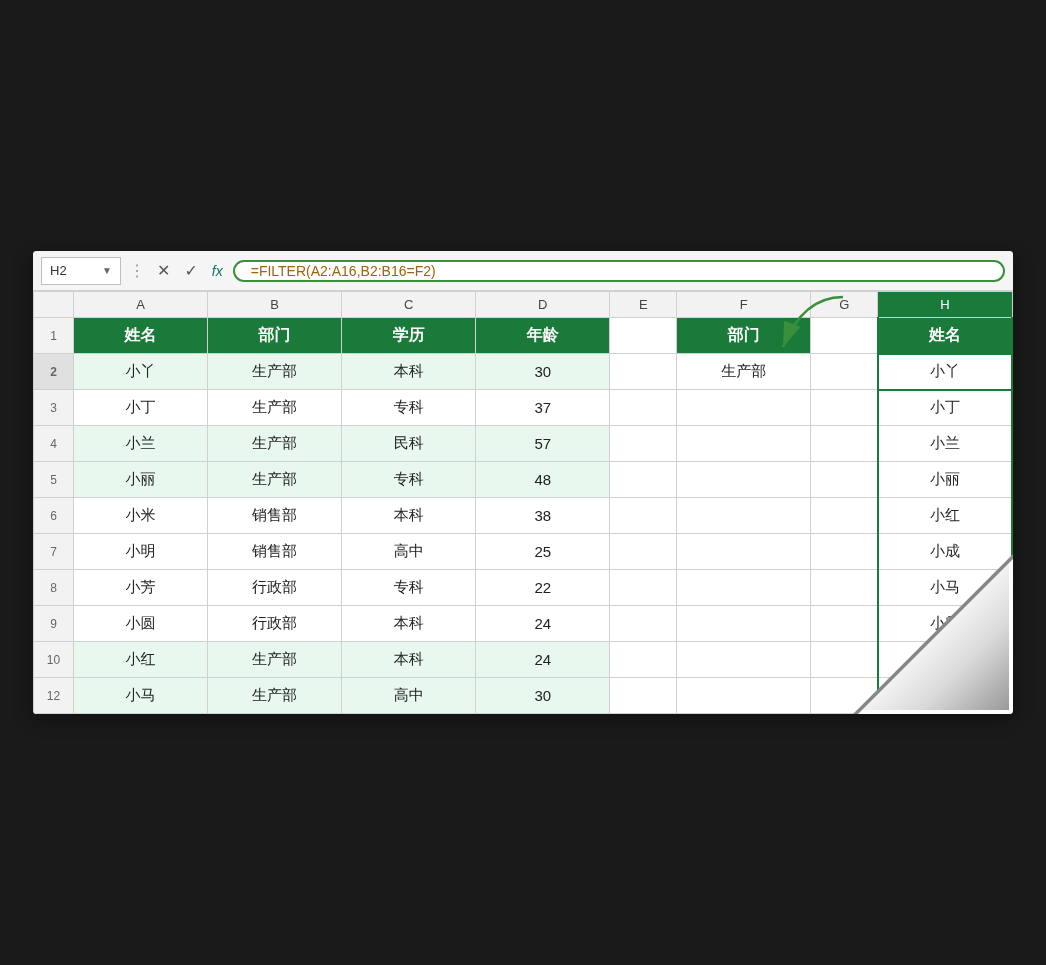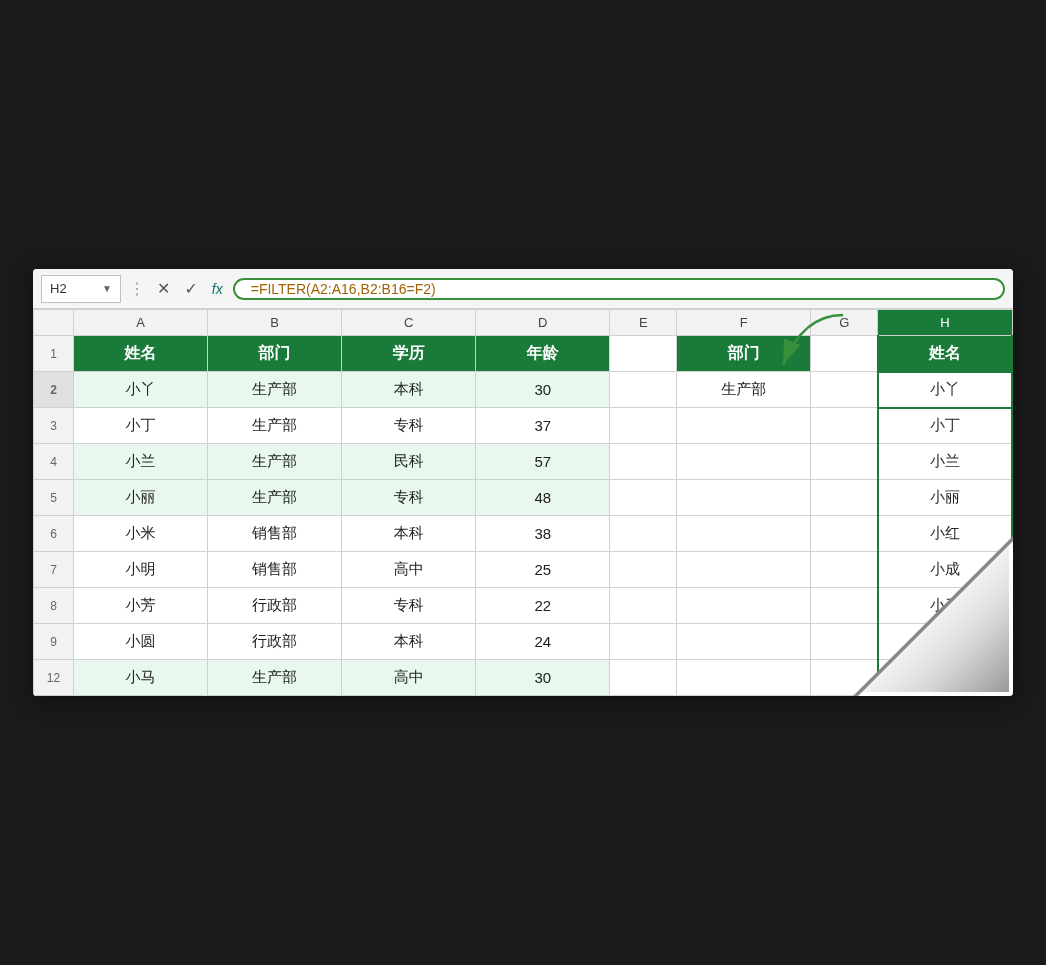--- a/index.html
+++ b/index.html
@@ -434,20 +434,31 @@
             <td class="cell white">小圆</td>
             <td class="cell white">行政部</td>
             <td class="cell white">本科</td>
             <td class="cell white">24</td>
             <td class="cell empty col-e"></td>
             <td class="cell white"></td>
             <td class="cell empty col-g"></td>
             <td class="cell h-col">小霞</td>
           </tr>
           <tr>
+            <td class="row-num">10</td>
+            <td class="cell light-green">小红</td>
+            <td class="cell light-green">生产部</td>
+            <td class="cell light-green">本科</td>
+            <td class="cell light-green">24</td>
+            <td class="cell empty col-e"></td>
+            <td class="cell white"></td>
+            <td class="cell empty col-g"></td>
+            <td class="cell h-col">小云</td>
+          </tr>
+          <tr>
             <td class="row-num">12</td>
             <td class="cell light-green">小马</td>
             <td class="cell light-green">生产部</td>
             <td class="cell light-green">高中</td>
             <td class="cell light-green">30</td>
             <td class="cell empty col-e"></td>
             <td class="cell white"></td>
             <td class="cell empty col-g"></td>
             <td class="cell h-col"></td>
           </tr>

